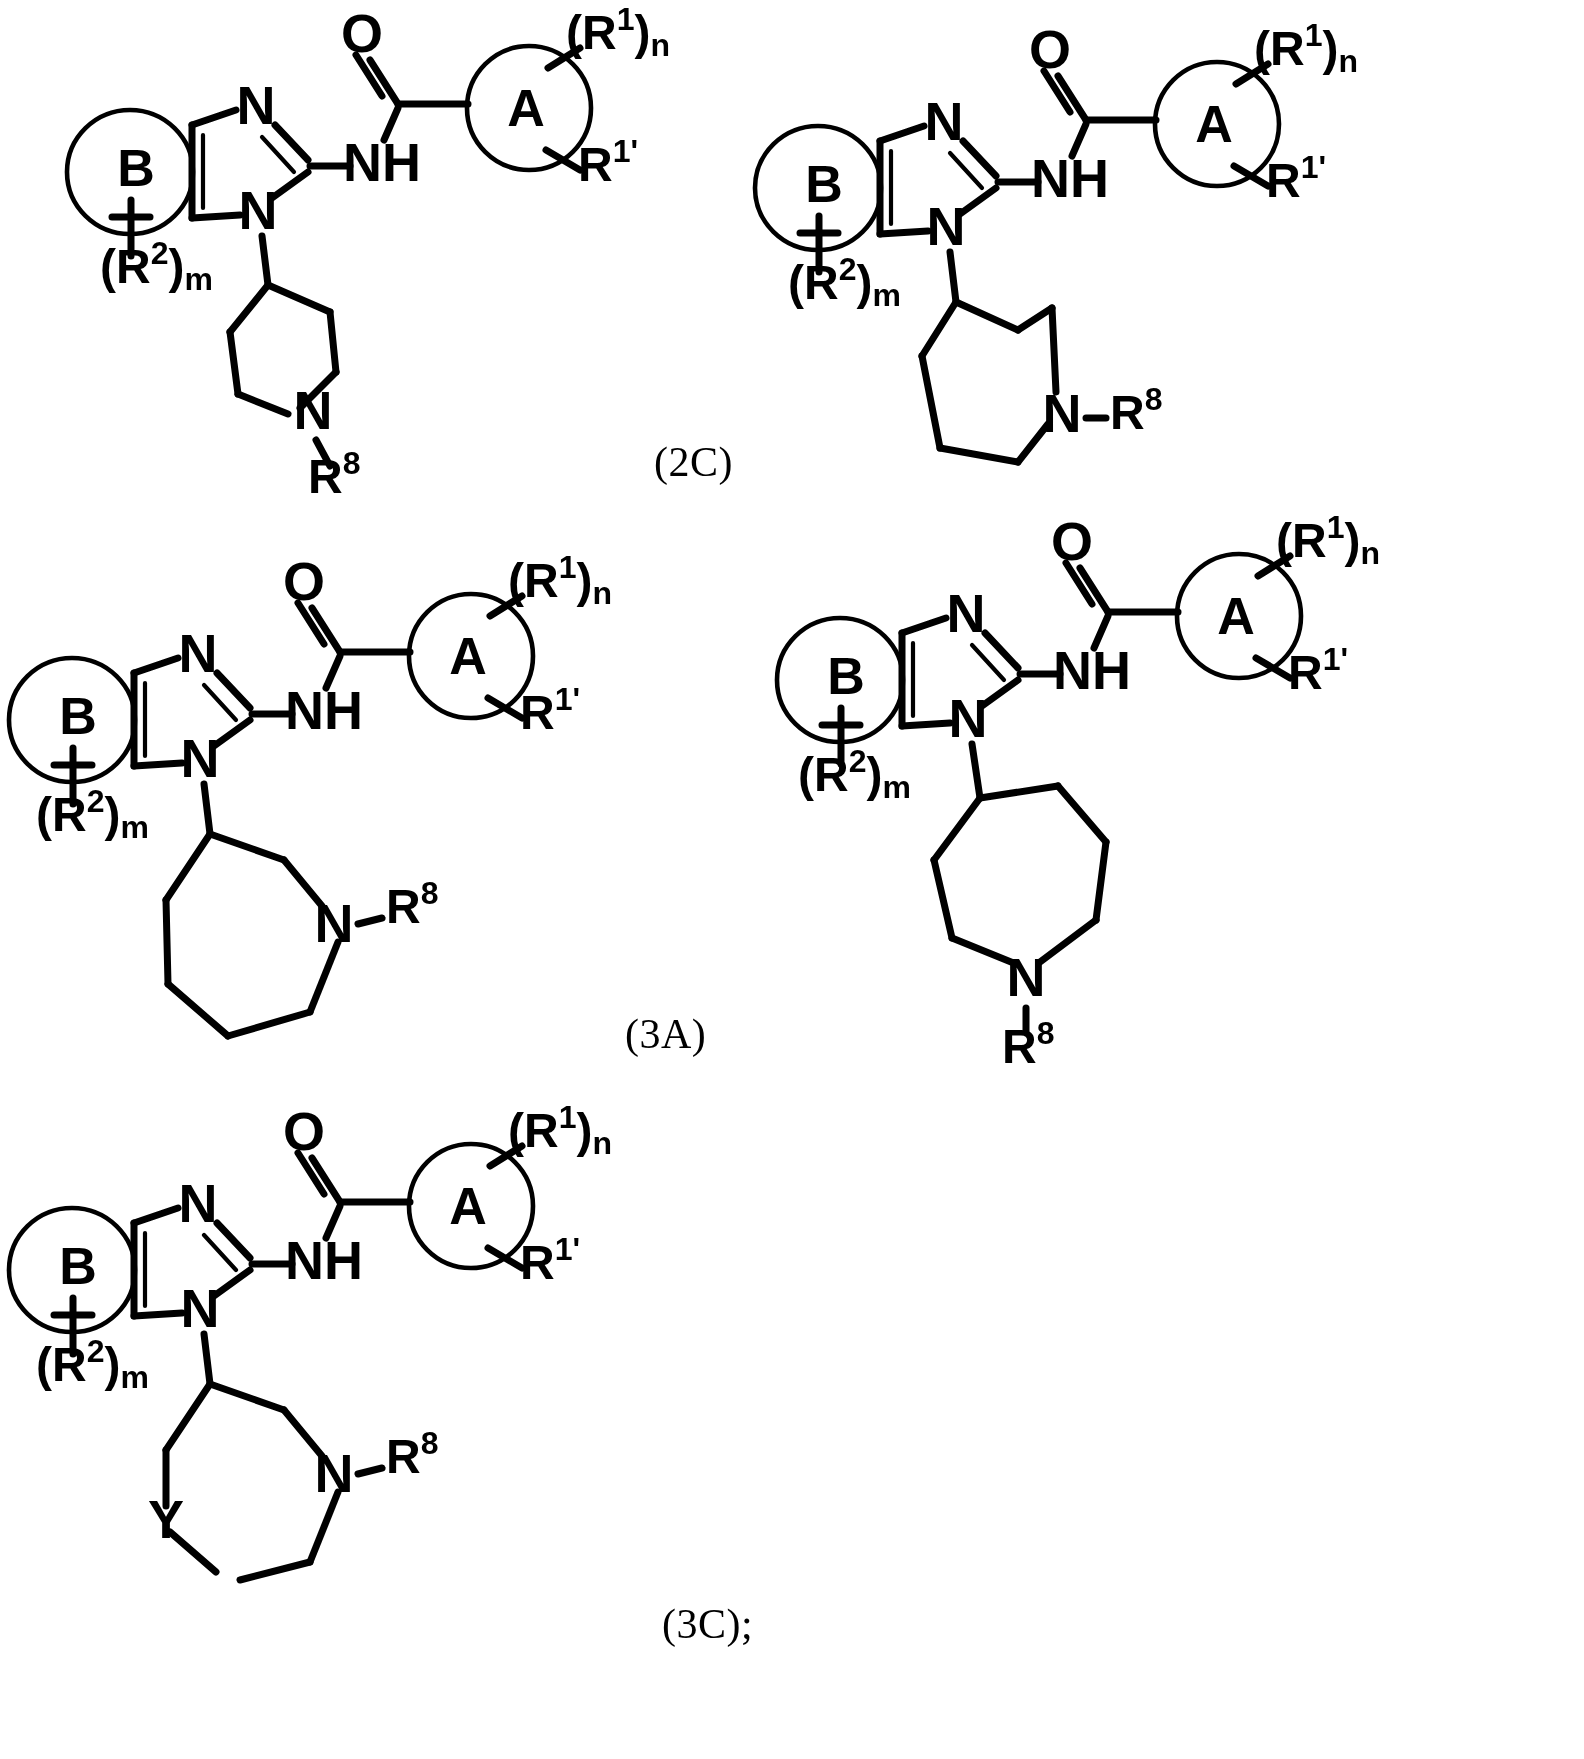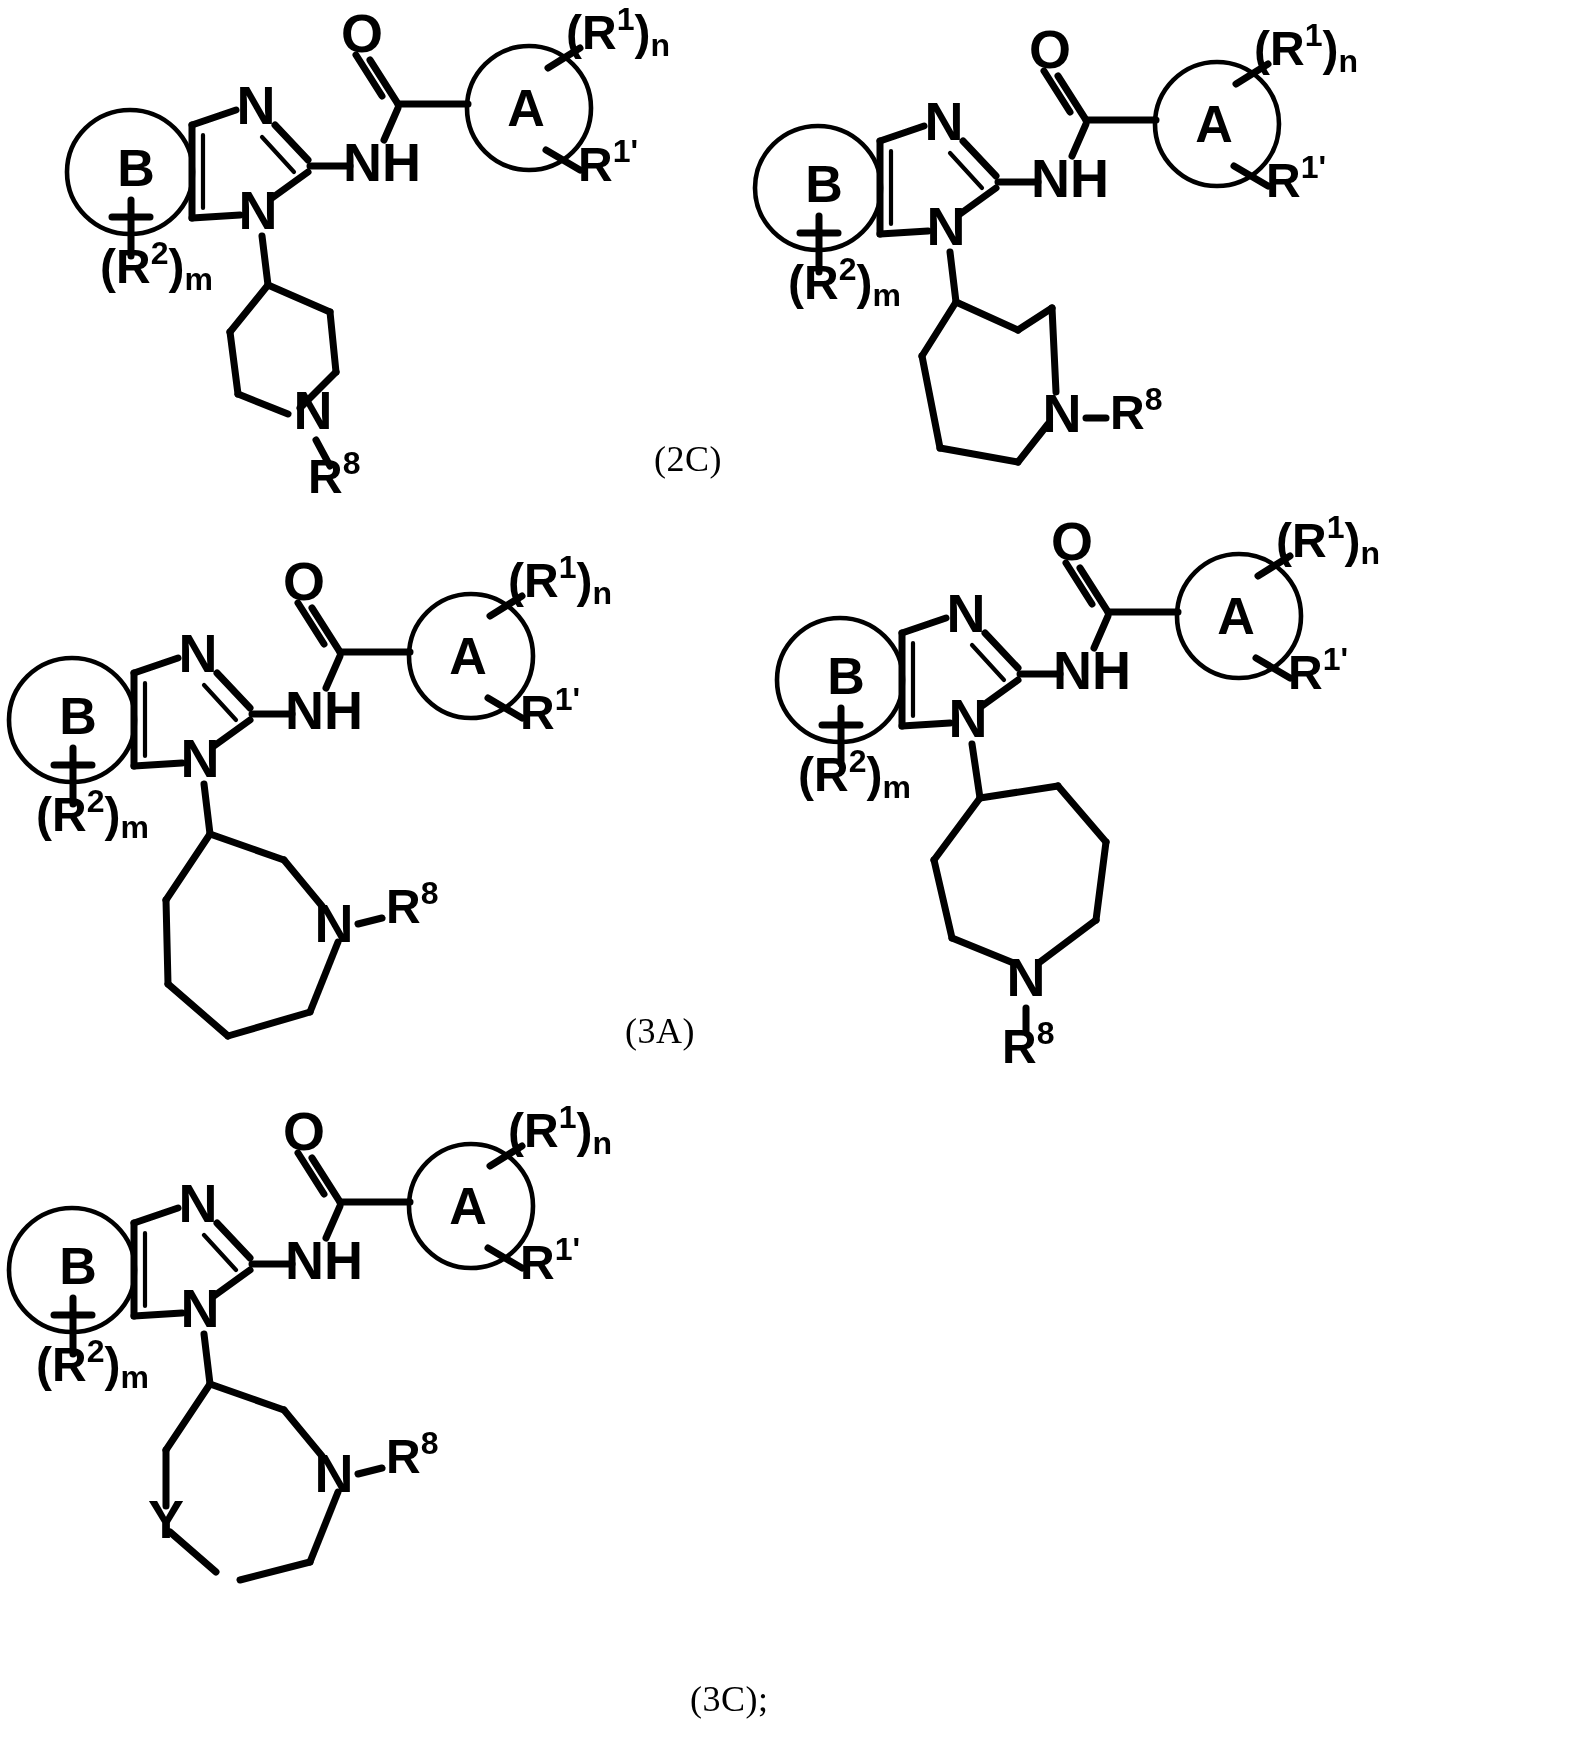--- a/index.html
+++ b/index.html
@@ -19,21 +19,21 @@
     width: 1584px;
     height: 1759px;
     background: #ffffff;
   }
   .struct {
     position: absolute;
   }
   .formula-label {
     position: absolute;
     font-family: "Liberation Serif", serif;
-    font-size: 36px;
+    font-size: 42px;
     color: #000000;
     letter-spacing: 0.5px;
     white-space: nowrap;
   }
   svg { display: block; overflow: visible; }
   .bond {
     stroke: #000000;
     stroke-width: 7;
     stroke-linecap: round;
     stroke-linejoin: round;
@@ -414,15 +414,15 @@
       <text class="atom" x="166" y="444">Y</text>
 
       <text class="atom" x="334" y="398">N</text>
       <path class="bond" d="M 358 394 L 382 388"></path>
       <text class="grouplabel" x="386" y="380">
         <tspan>R</tspan><tspan class="sup" dy="-14">8</tspan>
       </text>
     </svg>
   </div>
 
-  <div class="formula-label" style="left:662px; top:1678px;margin-left:28px;">(3C);</div>
+  <div class="formula-label" style="left:662px; top:1600px;">(3C);</div>
 
 </div>
 
 </body></html>

